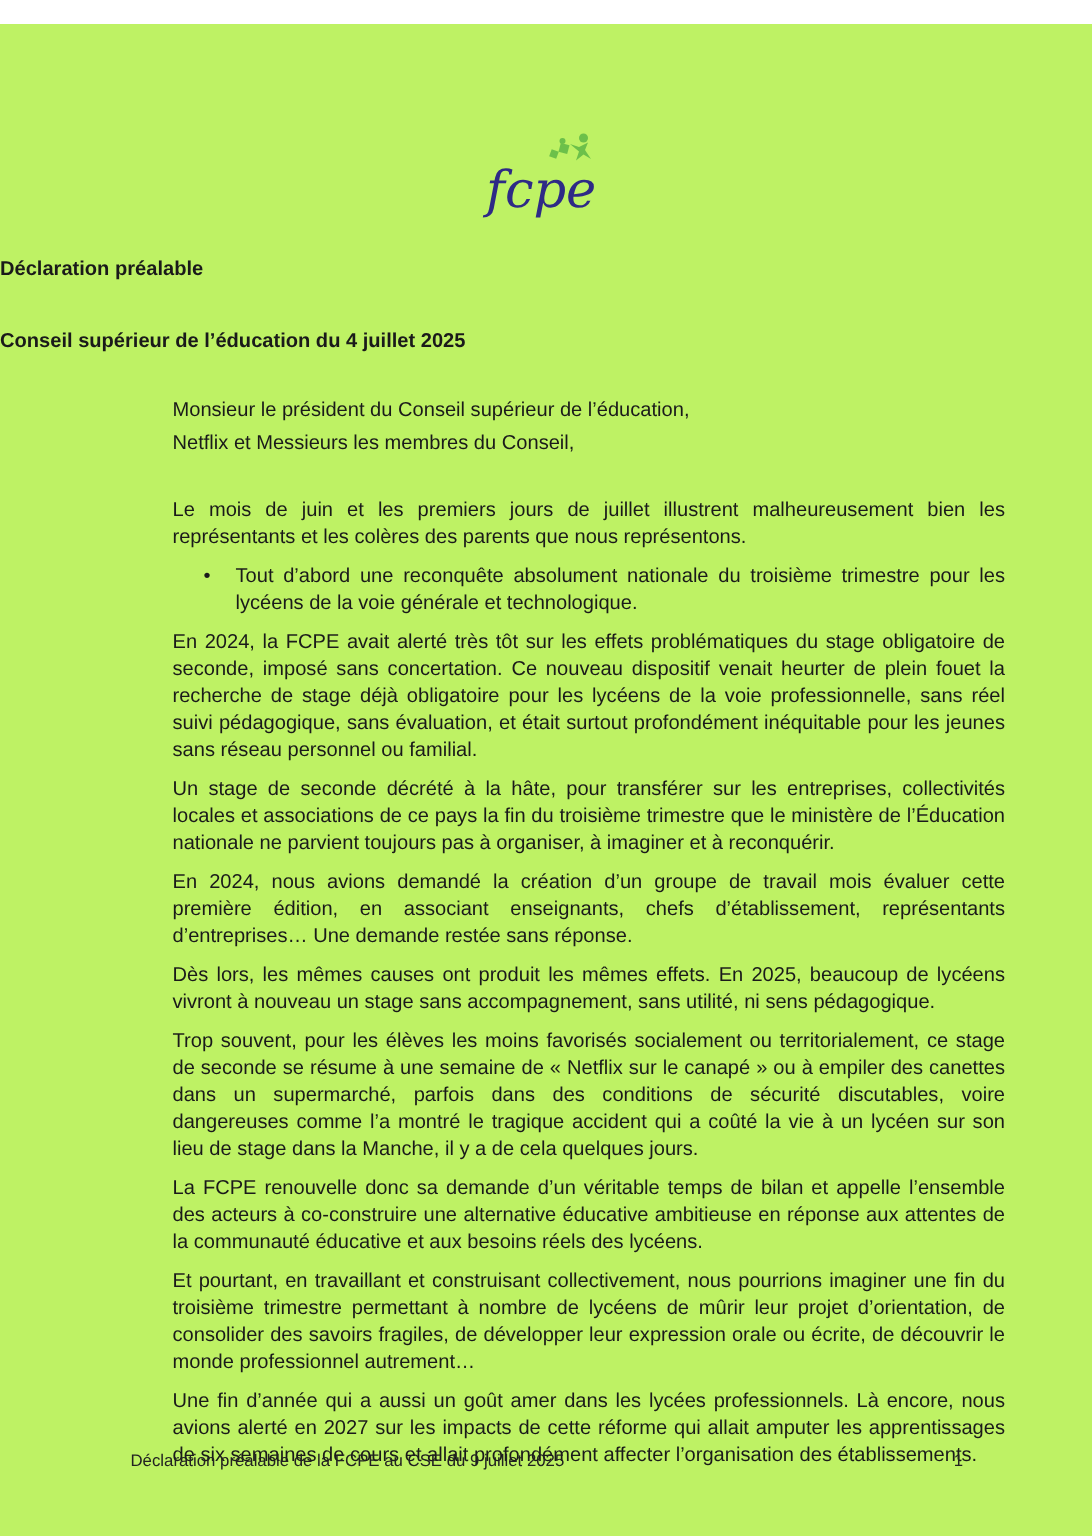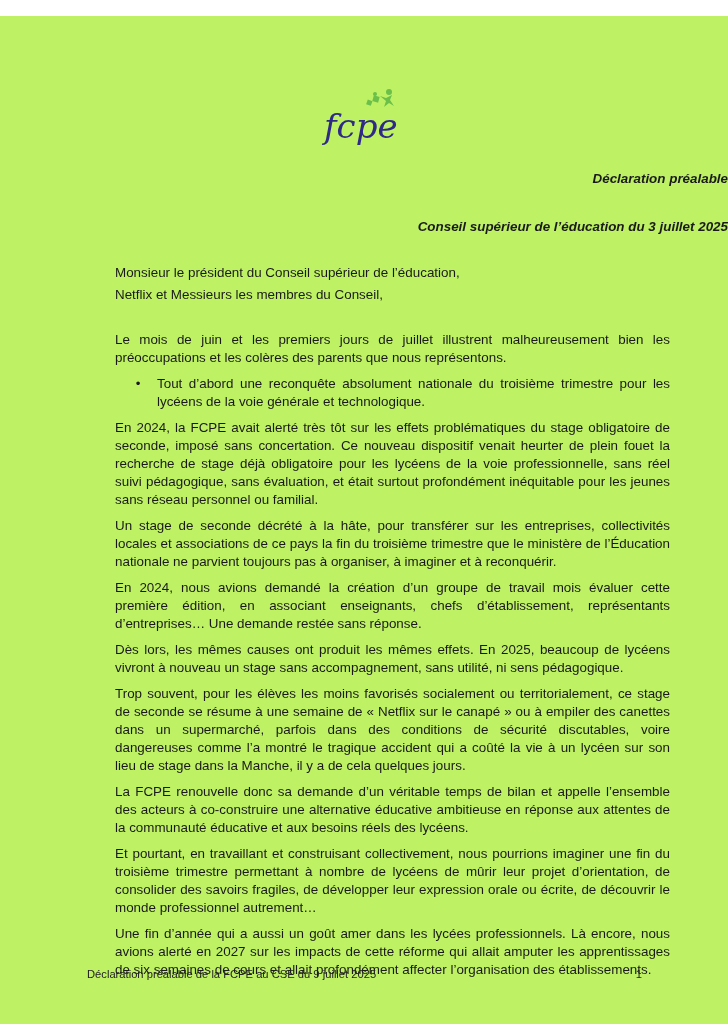--- a/index.html
+++ b/index.html
@@ -1,20 +1,20 @@
 <!DOCTYPE html>
 <html><head>
 <meta charset="utf-8">
 <style>
   html, body { margin: 0; padding: 0; background: #ffffff; }
   body { width: 728px; height: 1024px; position: relative; overflow: hidden;
          font-family: "Liberation Sans", sans-serif; color: #1a1a1a; }
   .page { position: absolute; left: 0; top: 16px; width: 728px; height: 1024px; background: #bef264; }
   .logo { position: absolute; left: 318px; top: 70px; width: 90px; height: 64px; }
-  .title { position: absolute; left: 0; width: 728px; text-align: right; font-weight: bold; font-size: 13.4px; font-style: italic; }
+  .title { position: absolute; left: 0; width: 728px; text-align: left; font-weight: bold; font-size: 13.4px; }
   .t1 { top: 155px; }
   .t2 { top: 203px; }
   .body-text { position: absolute; left: 87px; width: 555px; font-size: 13.4px; line-height: 18px; margin-left: 28px; }
   .salutation { top: 248px; }
   .salutation p { margin: 0 0 4px 0; }
   .content { top: 315px; }
   .content p { margin: 0 0 8px 0; text-align: justify; text-align-last: left; }
   .bullet { display: flex; margin: 0 0 8px 0; }
   .bullet .dot { width: 42px; flex: 0 0 42px; text-align: center; padding-left: 4px; box-sizing: border-box; }
   .bullet .btext { flex: 1; text-align: justify; text-align-last: left; }
@@ -32,29 +32,29 @@
       <rect x="55" y="10" width="6" height="6" fill="#6cc04a" transform="rotate(15 58 13)"></rect>
       <circle cx="57" cy="8" r="2" fill="#6cc04a"></circle>
       <circle cx="71" cy="6" r="3" fill="#6cc04a"></circle>
       <path d="M62 10 L68 12 L74 9 L72 14 L76 20 L71 17 L66 21 L68 15 Z" fill="#6cc04a"></path>
 
       <text x="6" y="52" font-family="'DejaVu Serif', serif" font-style="italic" font-size="34" fill="#2e2a86">fcpe</text>
     </svg>
   </div>
 
   <div class="title t1">Déclaration préalable</div>
-  <div class="title t2">Conseil supérieur de l’éducation du 3 juillet 2025</div>
+  <div class="title t2">Conseil supérieur de l’éducation du 4 juillet 2025</div>
 
   <div class="body-text salutation">
     <p>Monsieur le président du Conseil supérieur de l’éducation,</p>
     <p>Netflix et Messieurs les membres du Conseil,</p>
   </div>
 
   <div class="body-text content">
-    <p>Le mois de juin et les premiers jours de juillet illustrent malheureusement bien les préoccupations et les colères des parents que nous représentons.</p>
+    <p>Le mois de juin et les premiers jours de juillet illustrent malheureusement bien les représentants et les colères des parents que nous représentons.</p>
     <div class="bullet">
       <span class="dot">•</span>
       <span class="btext">Tout d’abord une reconquête absolument nationale du troisième trimestre pour les lycéens de la voie générale et technologique.</span>
     </div>
     <p>En 2024, la FCPE avait alerté très tôt sur les effets problématiques du stage obligatoire de seconde, imposé sans concertation. Ce nouveau dispositif venait heurter de plein fouet la recherche de stage déjà obligatoire pour les lycéens de la voie professionnelle, sans réel suivi pédagogique, sans évaluation, et était surtout profondément inéquitable pour les jeunes sans réseau personnel ou familial.</p>
     <p>Un stage de seconde décrété à la hâte, pour transférer sur les entreprises, collectivités locales et associations de ce pays la fin du troisième trimestre que le ministère de l’Éducation nationale ne parvient toujours pas à organiser, à imaginer et à reconquérir.</p>
     <p>En 2024, nous avions demandé la création d’un groupe de travail mois évaluer cette première édition, en associant enseignants, chefs d’établissement, représentants d’entreprises… Une demande restée sans réponse.</p>
     <p>Dès lors, les mêmes causes ont produit les mêmes effets. En 2025, beaucoup de lycéens vivront à nouveau un stage sans accompagnement, sans utilité, ni sens pédagogique.</p>
     <p>Trop souvent, pour les élèves les moins favorisés socialement ou territorialement, ce stage de seconde se résume à une semaine de « Netflix sur le canapé » ou à empiler des canettes dans un supermarché, parfois dans des conditions de sécurité discutables, voire dangereuses comme l’a montré le tragique accident qui a coûté la vie à un lycéen sur son lieu de stage dans la Manche, il y a de cela quelques jours.</p>
     <p>La FCPE renouvelle donc sa demande d’un véritable temps de bilan et appelle l’ensemble des acteurs à co-construire une alternative éducative ambitieuse en réponse aux attentes de la communauté éducative et aux besoins réels des lycéens.</p>

